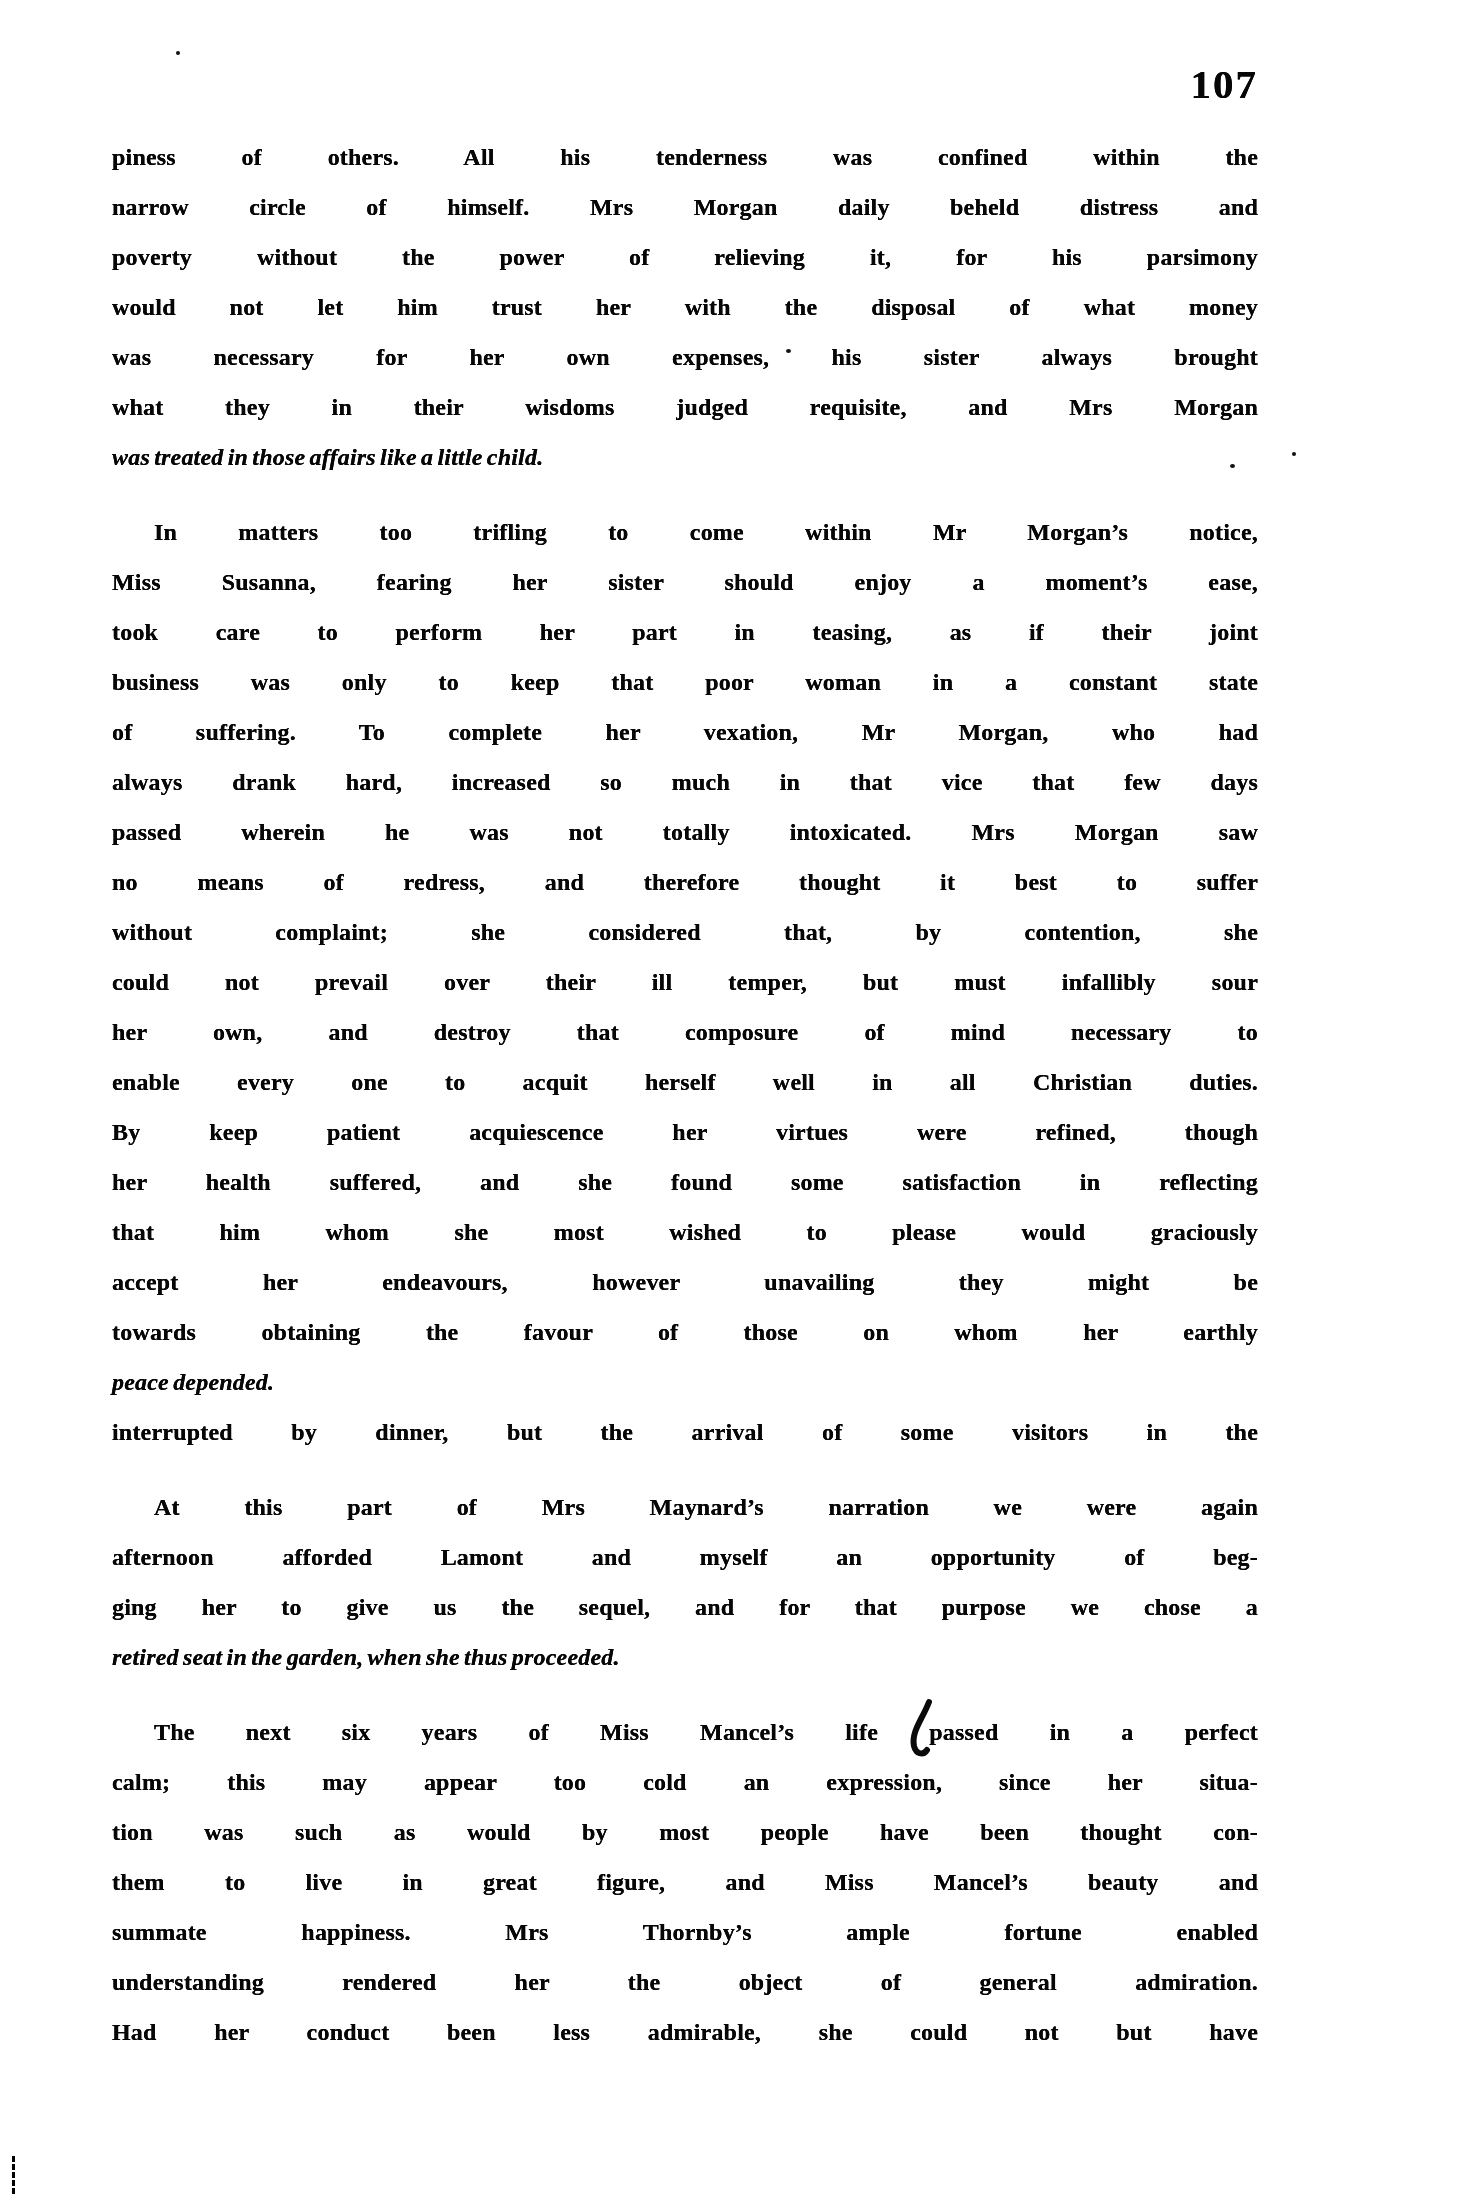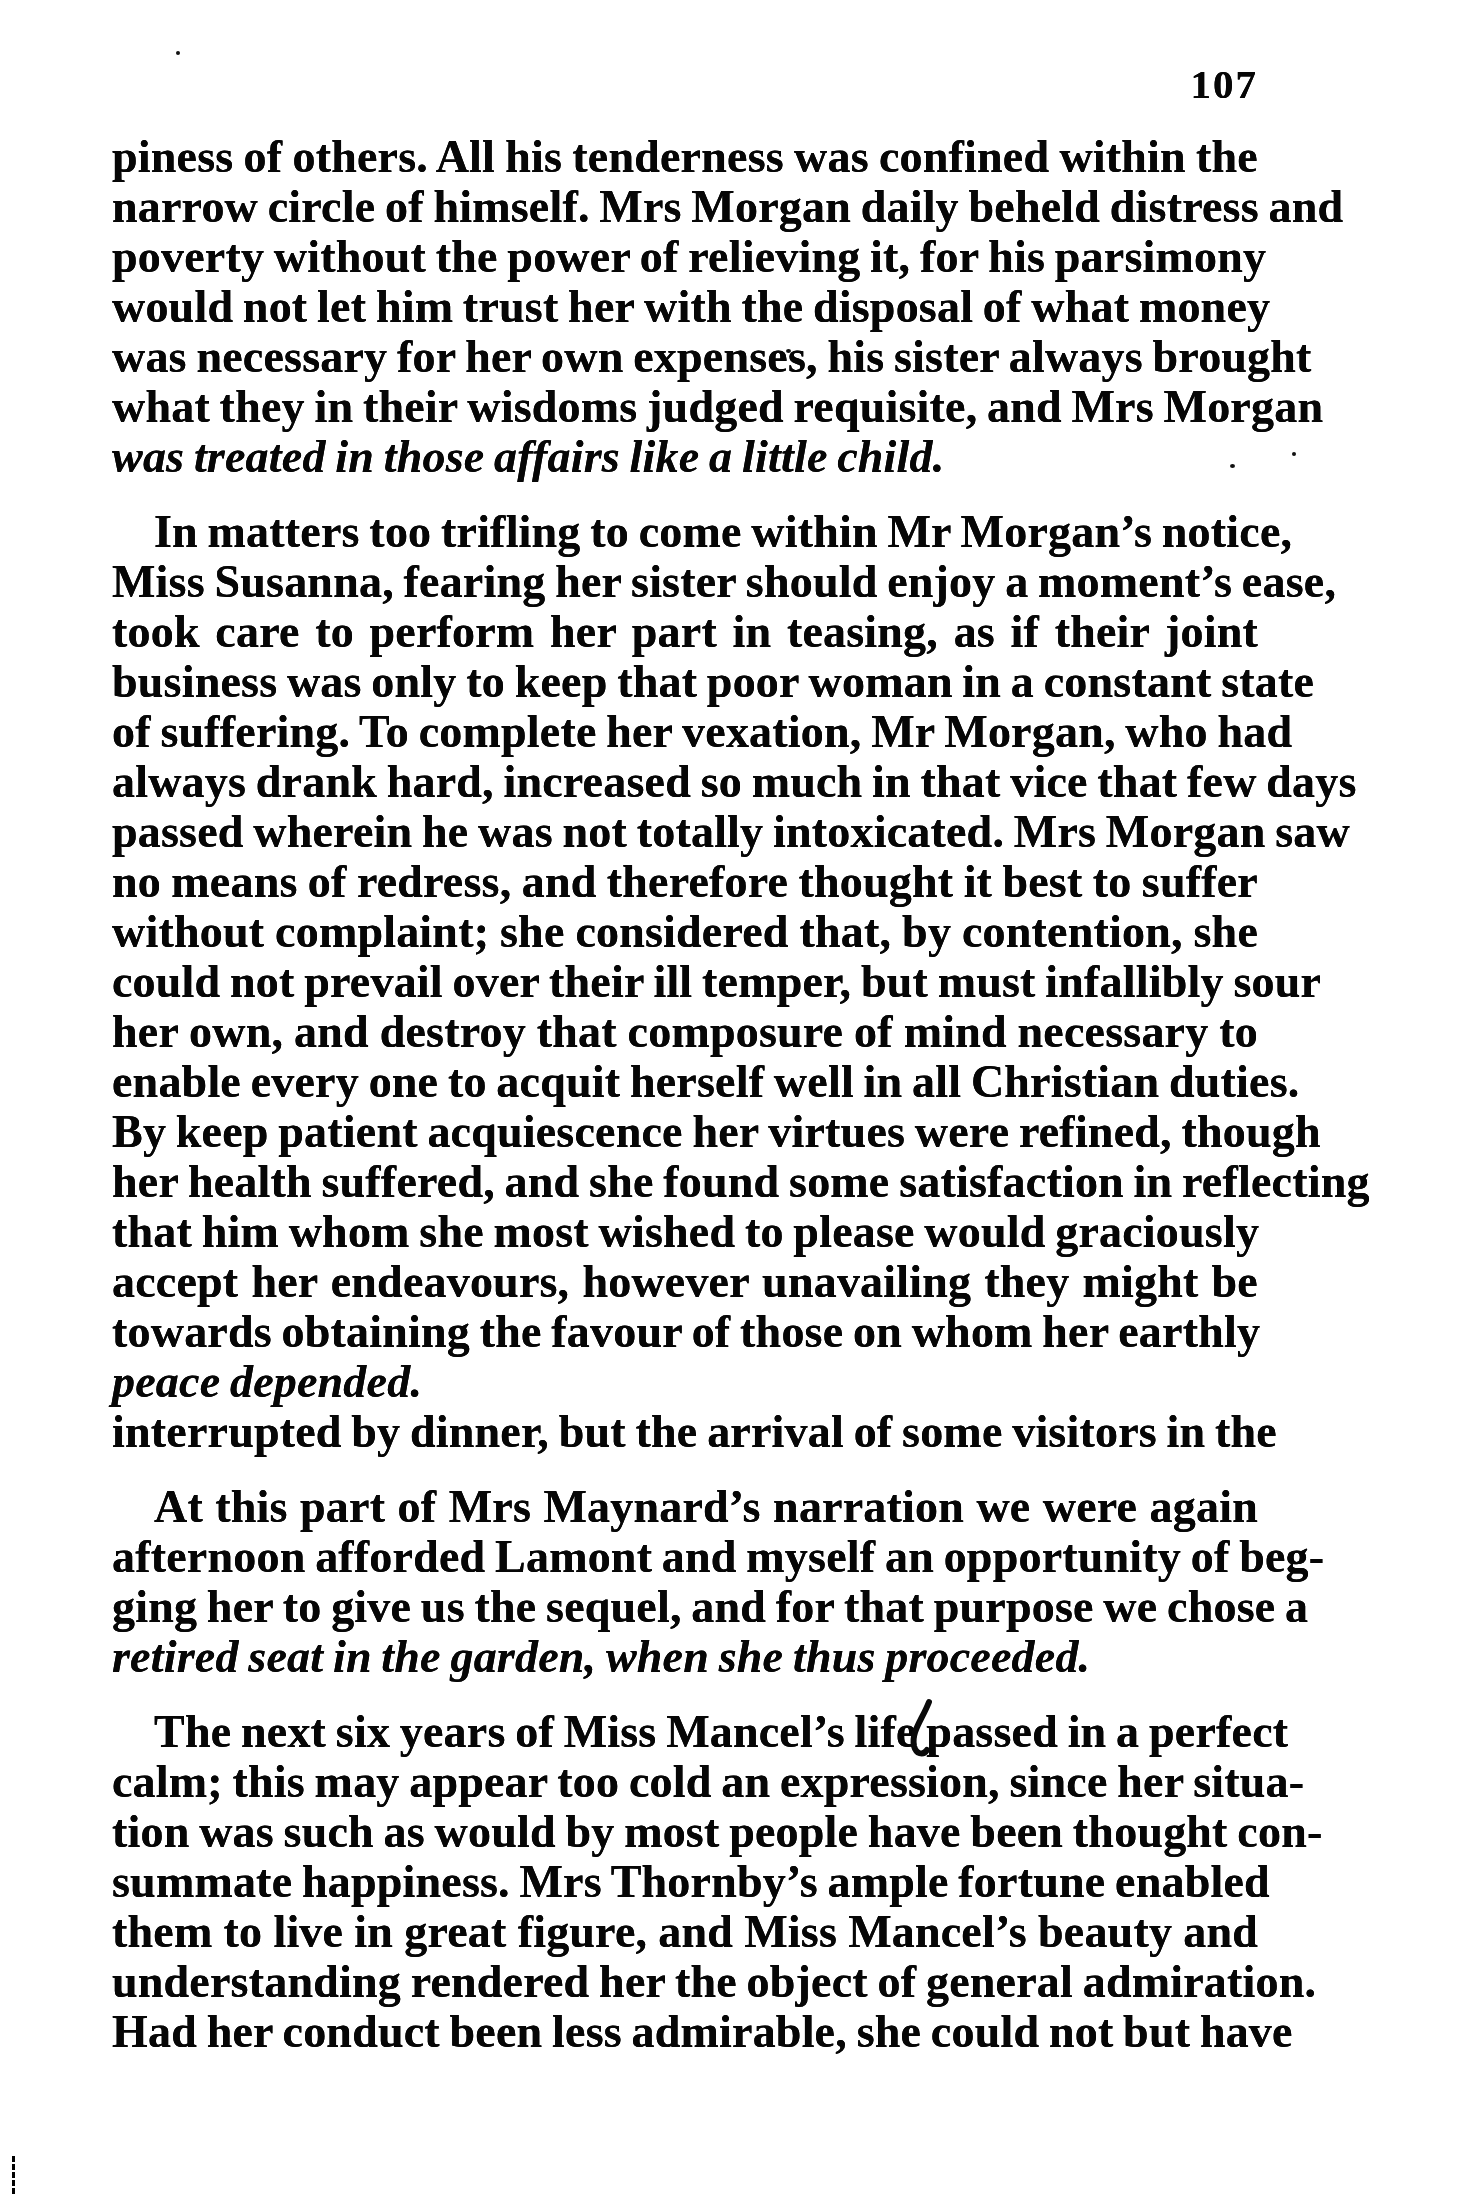--- a/index.html
+++ b/index.html
@@ -18,21 +18,21 @@
     text-align:right;
     letter-spacing:2px;
     text-shadow:0 0 0.6px #000;
   }
   .text-block {
     position:absolute;
     left:112px; top:132px; width:1146px;
   }
   .para { margin:0; padding:0; }
   .line {
-    font-size:46px;
+    font-size:24px;
     line-height:50px;
     font-weight:bold;
     word-spacing:-2px;
     letter-spacing:0.2px;
     white-space:nowrap;
     text-align:justify;
     text-align-last:justify;
     text-shadow:0 0 0.6px #000;
   }
   .line.indent { text-indent:42px;margin-top:25px; }
@@ -93,22 +93,22 @@
     <div class="line indent">At this part of Mrs Maynard’s narration we were again</div>
     <div class="line">afternoon afforded Lamont and myself an opportunity of beg-</div>
     <div class="line">ging her to give us the sequel, and for that purpose we chose a</div>
     <div class="line end">retired seat in the garden, when she thus proceeded.</div>
   </div>
 
   <div class="para">
     <div class="line indent">The next six years of Miss Mancel’s life passed in a perfect</div>
     <div class="line">calm; this may appear too cold an expression, since her situa-</div>
     <div class="line">tion was such as would by most people have been thought con-</div>
+    <div class="line">them to live in great figure, and Miss Mancel’s beauty and</div>
     <div class="line">summate happiness. Mrs Thornby’s ample fortune enabled</div>
-    <div class="line">them to live in great figure, and Miss Mancel’s beauty and</div>
     <div class="line">understanding rendered her the object of general admiration.</div>
     <div class="line">Had her conduct been less admirable, she could not but have</div>
   </div>
 
 </div>
 
 <svg class="smudge" width="44" height="72" viewBox="0 0 44 72">
   <path d="M31 4 C 24 22, 13 34, 16 48 C 18 56, 25 58, 29 52" fill="none" stroke="#0a0a0a" stroke-width="6" stroke-linecap="round"></path>
 </svg>
 

